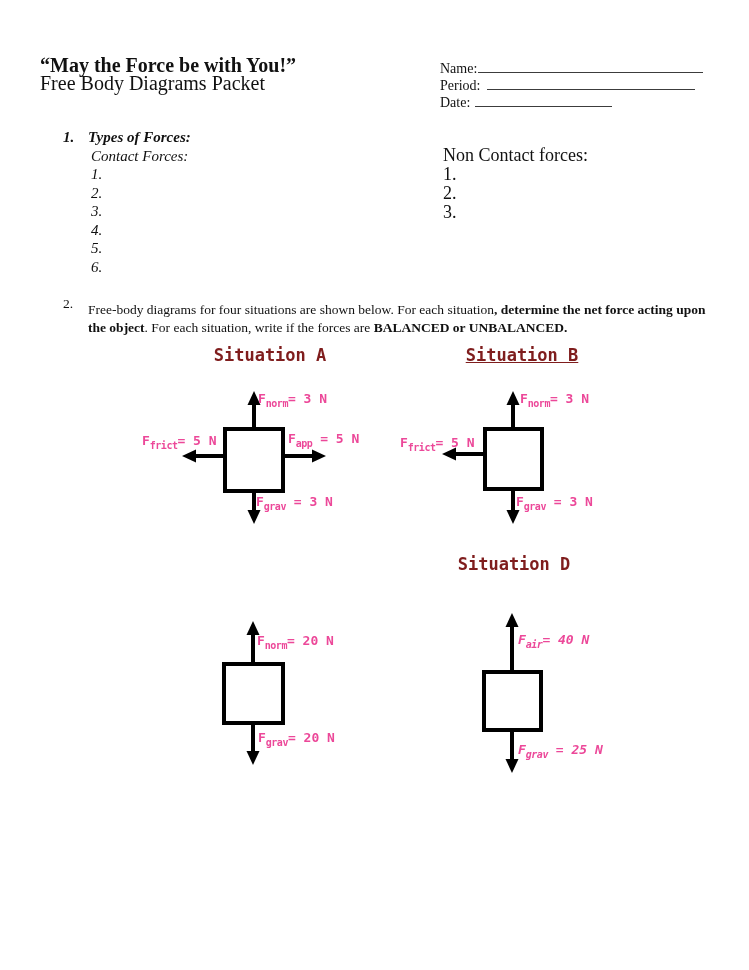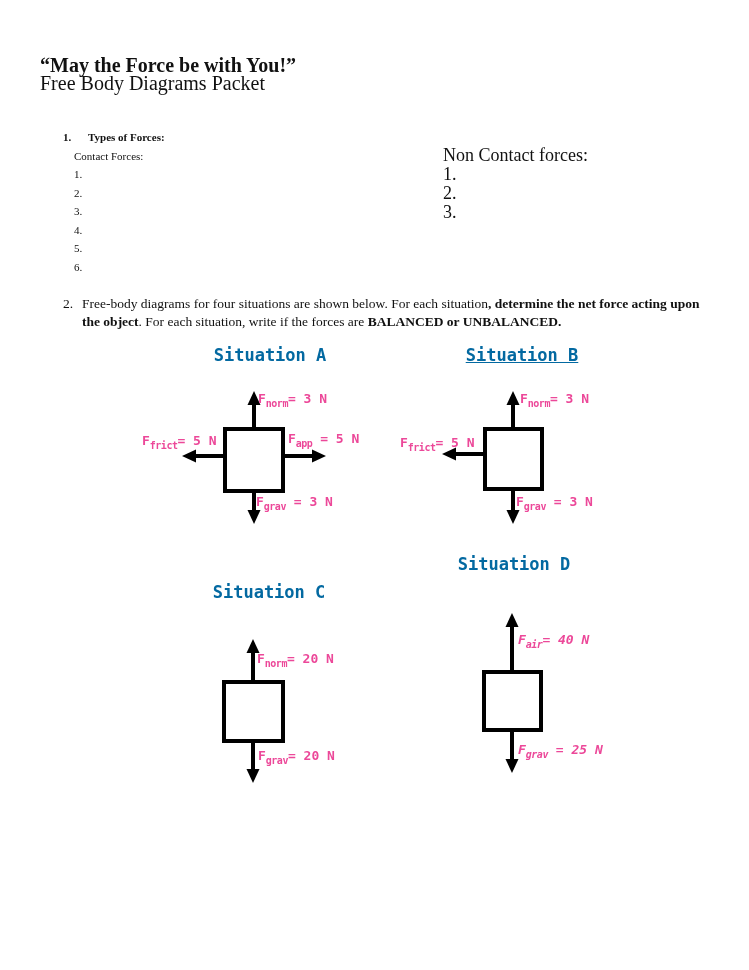--- a/index.html
+++ b/index.html
@@ -29,55 +29,55 @@
     display: inline-block; height: 12px;
     border-bottom: 1.4px solid #3c3c3c;
   }
   .uline.name   { width: 225px; margin-left: 1px; }
   .uline.period { width: 208px; margin-left: 7px; }
   .uline.date   { width: 137px; margin-left: 5px; }
 
   
   .sec1 {
     position: absolute; left: 63px; top: 128px;
-    font-size: 11px; line-height: 18.5px;
+    font-size: 15px; line-height: 18.5px; font-style: italic;
   }
   .sec1-head { white-space: nowrap; }
   .sec1-num { display: inline-block; width: 25px; }
-  .sec1 .indent { margin-left: 11px; }
+  .sec1 .indent { margin-left: 28px; }
   .noncontact {
     position: absolute; left: 443px; top: 146px;
     font-size: 18px; line-height: 19px;
   }
 
   
   .sec2 {
     position: absolute; left: 63px; top: 295px;
     display: flex; font-size: 13.5px; line-height: 17.5px;
   }
   .sec2-num { width: 19px; flex: none; }
-  .sec2 p { width: 618px; margin: 0; }
+  .sec2 p { width: 618px; margin: 6px; }
 
   
   .sit-title {
     position: absolute; width: 240px; text-align: center;
     font-family: "DejaVu Sans Mono", monospace;
-    font-weight: bold; font-size: 17px; color: #0369a1;
+    font-weight: bold; font-size: 17px; color: #7f1d1d;
     white-space: nowrap;
   }
   #title-a { left: 150px; top: 345px; }
   #title-b { left: 402px; top: 345px; text-decoration: underline; }
   #title-c { left: 149px; top: 582px; }
   #title-d { left: 394px; top: 554px; }
 
   
   .diagram { position: absolute; }
   #diag-a { left: 140px; top: 385px; width: 250px; height: 150px; }
   #diag-b { left: 398px; top: 385px; width: 240px; height: 150px; }
-  #diag-c { left: 175px; top: 628px; width: 220px; height: 165px; }
+  #diag-c { left: 175px; top: 610px; width: 220px; height: 165px; }
   #diag-d { left: 435px; top: 605px; width: 220px; height: 175px; font-style: italic; }
   .diagram svg { display: block; position: absolute; left: 0; top: 0; }
   .diagram rect { fill: #fff; stroke: #000; stroke-width: 4; }
   .diagram line { stroke: #000; stroke-width: 4; }
   .diagram polygon { fill: #000; stroke: none; }
 
   .force-label {
     position: absolute; white-space: nowrap; color: #ec4899;
     font-family: "DejaVu Sans Mono", monospace;
     font-weight: bold; font-size: 13px; line-height: 15px;
@@ -103,20 +103,31 @@
 </head>
 <body>
 
 <div class="page">
 
   <div class="hdr-left">
     <div class="b">“May the Force be with You!”</div>
     <div>Free Body Diagrams Packet</div>
   </div>
 
+  <div class="hdr-fields">
+    <div class="field-row">
+      <span>Name:</span><span class="uline name"></span>
+    </div>
+    <div class="field-row">
+      <span>Period:</span><span class="uline period"></span>
+    </div>
+    <div class="field-row">
+      <span>Date:</span><span class="uline date"></span>
+    </div>
+  </div>
 
   <div class="sec1">
     <div class="sec1-head">
       <span class="b sec1-num">1.</span><span class="b">Types of Forces:</span>
     </div>
     <div class="indent">Contact Forces:</div>
     <div class="indent">1.</div>
     <div class="indent">2.</div>
     <div class="indent">3.</div>
     <div class="indent">4.</div>
@@ -131,21 +142,20 @@
     <div>3.</div>
   </div>
 
   <div class="sec2">
     <span class="sec2-num">2.</span>
     <p><span>Free-body diagrams for four situations are shown below. For each situation</span><span class="b">, determine the net force acting upon the object</span><span>. For each situation, write if the forces are </span><span class="b">BALANCED or UNBALANCED.</span></p>
   </div>
 
   <div class="sit-title" id="title-a">Situation A</div>
   <div class="sit-title" id="title-b">Situation B</div>
-  <div class="sit-title" id="title-c">Situation C</div>
   <div class="sit-title" id="title-d">Situation D</div>
 
   <div class="diagram" id="diag-a">
     <svg width="250" height="150" viewBox="0 0 250 150">
       <rect x="85" y="44" width="58" height="62"></rect>
       <g>
         <line x1="114" y1="46" x2="114" y2="18"></line>
         <polygon points="114,6 107.5,20 120.5,20"></polygon>
       </g>
       <g>

